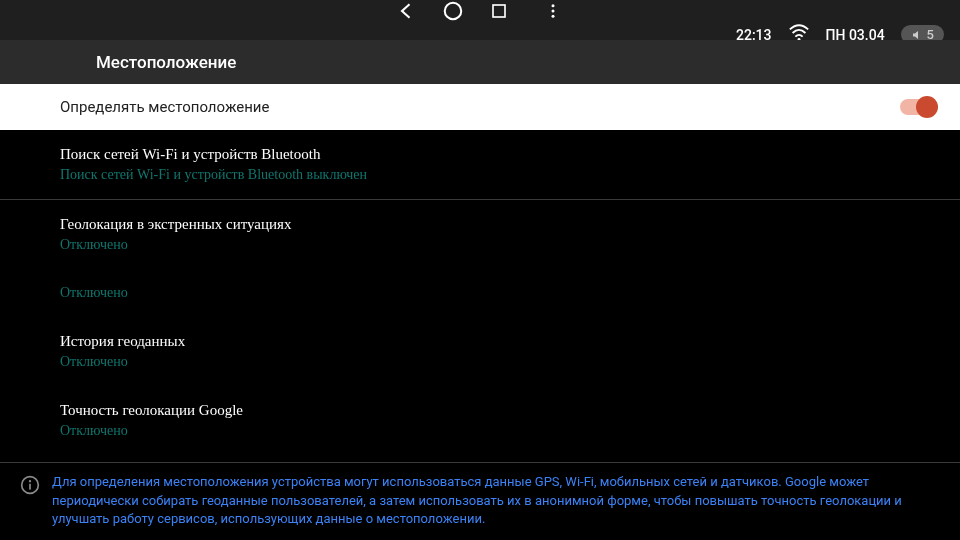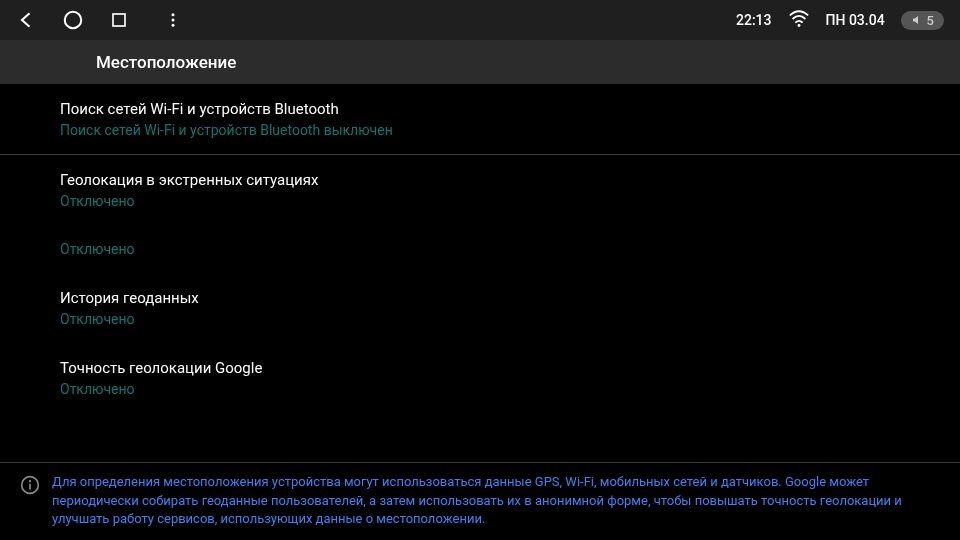--- a/index.html
+++ b/index.html
@@ -1,27 +1,27 @@
 <!DOCTYPE html>
 <html><head>
 <meta charset="utf-8">
 <style>
   * { margin: 0; padding: 0; box-sizing: border-box; }
   html, body { width: 960px; height: 540px; background: #000; font-family: Roboto, Arial, sans-serif; overflow: hidden; }
-  .statusbar { height: 40px; background: #1f1f1f; display: flex; align-items: center; padding: 0 16px; color: #fff; }
+  .statusbar { height: 40px; background: #1f1f1f; display: flex; align-items: center; padding: 0 16px; color: #fff; flex-direction: column; }
   .nav-left { display: flex; align-items: center; gap: 24px; }
   .nav-icon { width: 22px; height: 22px; display: flex; align-items: center; justify-content: center; }
   .status-right { margin-left: auto; display: flex; align-items: center; gap: 16px; font-size: 14px; font-weight: 500; }
   .vol-pill { background: #555; border-radius: 12px; padding: 2px 10px; display: flex; align-items: center; gap: 4px; font-size: 13px; color: #ccc; }
   .header { background: #2c2c2c; padding: 12px 0 12px 96px; color: #fff; font-size: 17px; font-weight: 500; }
   .toggle-row { background: #fff; display: flex; align-items: center; padding: 14px 24px 14px 60px; }
   .toggle-label { color: #222; font-size: 15px; }
   .toggle { margin-left: auto; width: 36px; height: 16px; background: #f2b5a5; border-radius: 10px; position: relative; }
   .toggle-knob { position: absolute; right: -2px; top: -3px; width: 22px; height: 22px; background: #c94a2e; border-radius: 50%; }
-  .list { background: #000; }
+  .list { background: #000; font-family: Liberation Serif, serif; }
   .item { padding: 16px 24px 16px 60px; border-bottom: none; }
   .item-title { color: #fff; font-size: 15px; font-weight: 400; margin-bottom: 4px; }
   .item-sub { color: #0f766e; font-size: 14px; }
   .divider { height: 1px; background: #3a3a3a; }
   .page { display: flex; flex-direction: column; height: 540px; }
   .content { flex: 1; display: flex; flex-direction: column; overflow: hidden; }
   .footer { border-top: 1px solid #3a3a3a; background: #000; padding: 10px 16px 12px 20px; display: flex; gap: 12px; }
   .footer-icon { flex-shrink: 0; margin-top: 2px; }
   .footer-text { color: #3b82f6; font-size: 13px; line-height: 1.4; }
 </style>
@@ -70,20 +70,26 @@
         <svg width="12" height="12" viewBox="0 0 24 24">
             <path d="M4 9v6h4l6 5V4l-6 5H4z" fill="#ccc"></path>
           </svg>
         <span>5</span>
       </span>
     </div>
   </div>
 
   <div class="header">Местоположение</div>
 
+  <div class="toggle-row">
+    <span class="toggle-label">Определять местоположение</span>
+    <div class="toggle">
+      <div class="toggle-knob"></div>
+    </div>
+  </div>
 
   <div class="content">
     <div class="list">
       <div class="item">
         <div class="item-title">Поиск сетей Wi-Fi и устройств Bluetooth</div>
         <div class="item-sub">Поиск сетей Wi-Fi и устройств Bluetooth выключен</div>
       </div>
       <div class="divider"></div>
       <div class="item">
         <div class="item-title">Геолокация в экстренных ситуациях</div>

